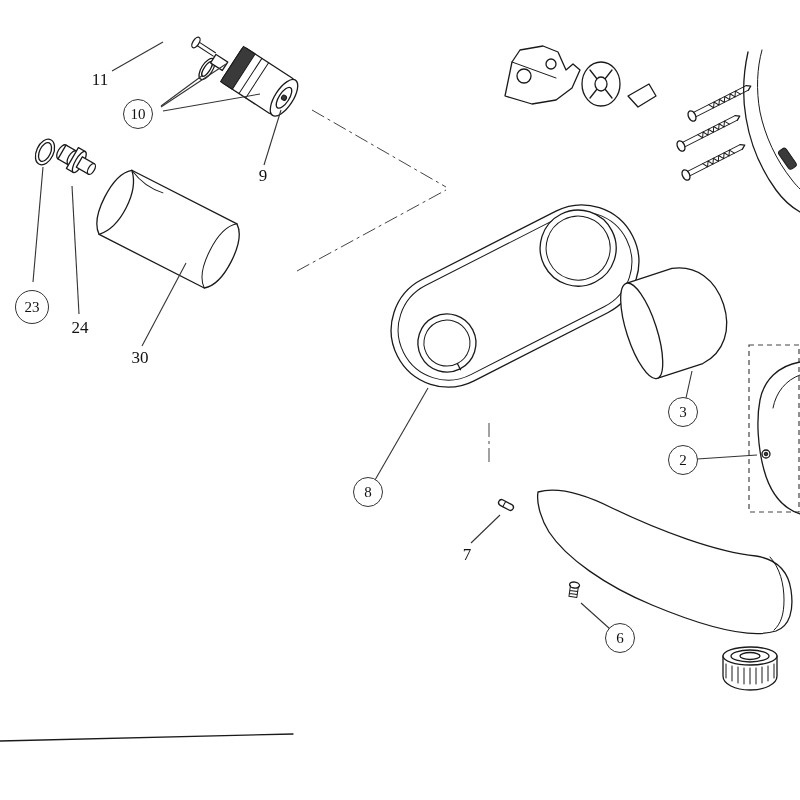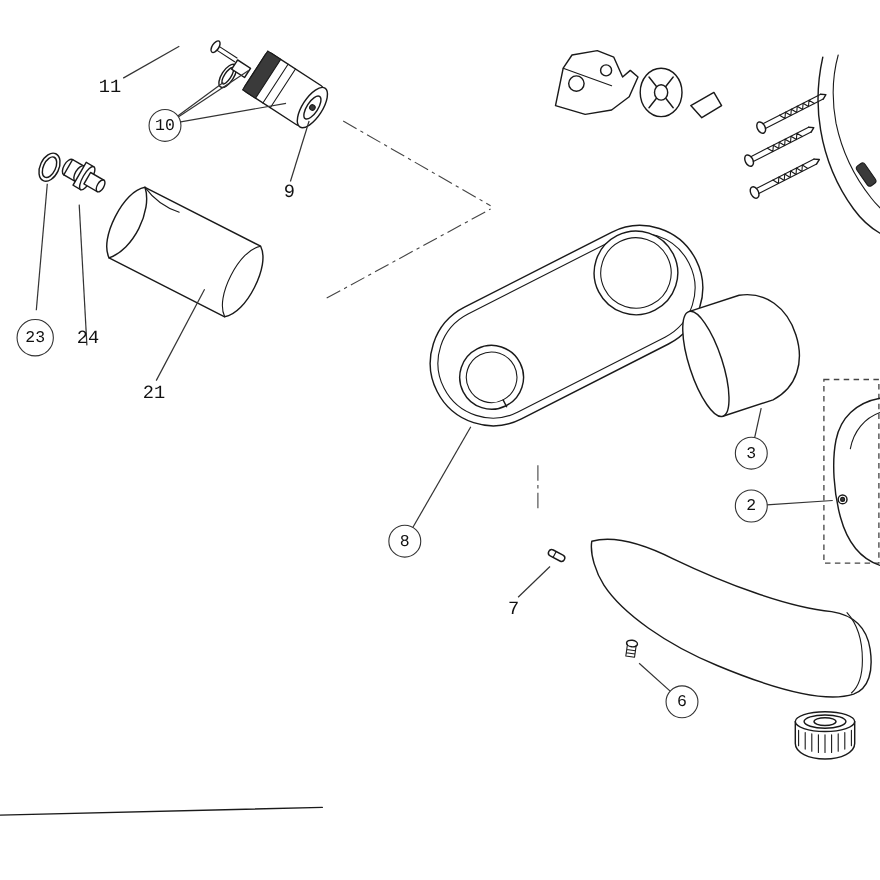--- a/index.html
+++ b/index.html
@@ -1,17 +1,17 @@
 <!DOCTYPE html>
 <html><head>
 <meta charset="utf-8">
 <style>
   html,body{margin:0;padding:0;background:#fff;}
   .stage{position:relative;width:800px;height:800px;background:#fff;overflow:hidden;
-         font-family:Liberation Mono, monospace;}
+         font-family:Liberation Serif, serif;}
   .stage svg{position:absolute;left:0;top:0;}
   .art{stroke:#1a1a1a;stroke-width:1.3;fill:none;stroke-linecap:round;stroke-linejoin:round;}
   .fillw{fill:#ffffff;}
   .dark{fill:#3a3a3a;stroke:#1a1a1a;stroke-width:1;}
   .thin{stroke-width:1;}
   .leader{stroke:#333;stroke-width:1.1;fill:none;}
   .phantom{stroke:#444;stroke-width:1;fill:none;stroke-dasharray:14 4 3 4;}
   .dashedbox{stroke:#444;stroke-width:1.2;stroke-dasharray:5 4;fill:none;}
   .callout{position:absolute;transform:translate(-50%,-50%);color:#111;font-size:17px;
            user-select:none;white-space:nowrap;}
@@ -178,24 +178,24 @@
       <line class="leader" x1="142" y1="346" x2="186" y2="263"></line>
       <line class="leader" x1="375" y1="480" x2="428" y2="388"></line>
       <line class="leader" x1="686" y1="398" x2="692" y2="371"></line>
       <line class="leader" x1="697" y1="459" x2="757" y2="455"></line>
       <line class="leader" x1="471" y1="543" x2="500" y2="515"></line>
       <line class="leader" x1="610" y1="629" x2="581" y2="603"></line>
     </g>
   </svg>
 
   <div class="callout" style="left:100px;top:80px">11</div>
-  <div class="callout circled" style="left:150px;top:114px">10</div>
+  <div class="callout circled" style="left:138px;top:114px">10</div>
   <div class="callout" style="left:263px;top:176px">9</div>
   <div class="callout circled wide" style="left:32px;top:307px">23</div>
-  <div class="callout" style="left:80px;top:308px">24</div>
-  <div class="callout" style="left:140px;top:358px">21</div>
+  <div class="callout" style="left:80px;top:328px">24</div>
+  <div class="callout" style="left:140px;top:358px">30</div>
   <div class="callout circled" style="left:368px;top:492px">8</div>
   <div class="callout circled" style="left:683px;top:412px">3</div>
   <div class="callout circled" style="left:683px;top:460px">2</div>
   <div class="callout" style="left:467px;top:555px">7</div>
   <div class="callout circled" style="left:620px;top:638px">6</div>
 
 </div>
 
 </body></html>

